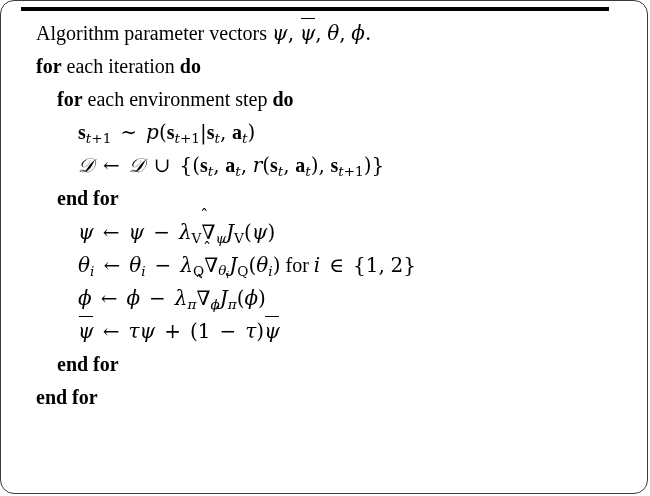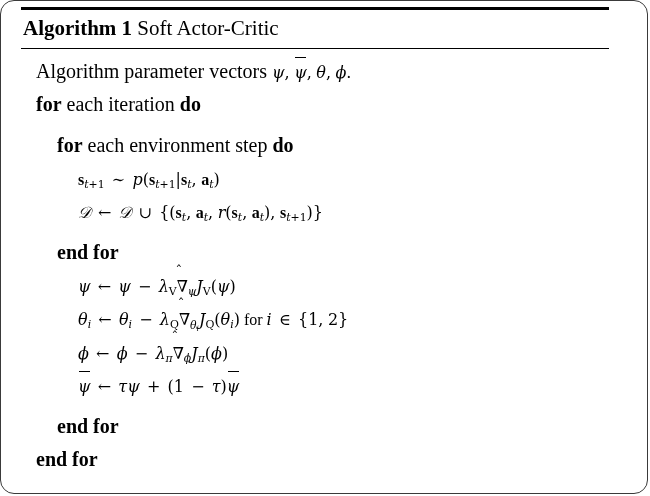--- a/index.html
+++ b/index.html
@@ -62,31 +62,31 @@
     padding: 6px 0 7px 0;
   }
 
   .alg-line {
     font-size: 20px;
     line-height: 33.1px;
     white-space: nowrap;
     height: 33.1px;
   }
   .ind1 { padding-left: 15px; }
-  .ind2 { padding-left: 36px; margin-top: 8px; }
+  .ind2 { padding-left: 36px; }
   .ind3 { padding-left: 57px; }
 
   .kw { font-weight: bold; }
   .rm { font-style: normal; }
 
   
   .math {
     font-family: "DejaVu Serif", "Liberation Serif", serif;
     font-style: italic;
-    font-size: 16px;
+    font-size: 20px;
   }
   .math .vec {
     font-style: normal;
     font-weight: bold;
     font-family: "Liberation Serif", "DejaVu Serif", serif;
   }
   .math .op {
     font-style: normal;
     font-family: "DejaVu Serif", serif;
   }
@@ -143,23 +143,20 @@
 </style>
 </head>
 <body>
 
 <div id="page-frame">
 
   <div id="algorithm-figure">
 
     <div class="rule-thick"></div>
 
-    <div id="algorithm-title">
-      <span class="kw">Algorithm 1</span><span> Soft Actor-Critic</span>
-    </div>
 
     <div class="rule-thin"></div>
 
     <div id="algorithm-body">
 
       <div class="alg-line ind1">
         <span class="rm">Algorithm parameter vectors </span><span class="math"><span>ψ</span><span class="op">,</span><span class="sp"></span><span class="bar">ψ</span><span class="op">,</span><span class="sp"></span><span>θ</span><span class="op">,</span><span class="sp"></span><span>ϕ</span><span class="op">.</span></span>
       </div>
 
       <div class="alg-line ind1">

